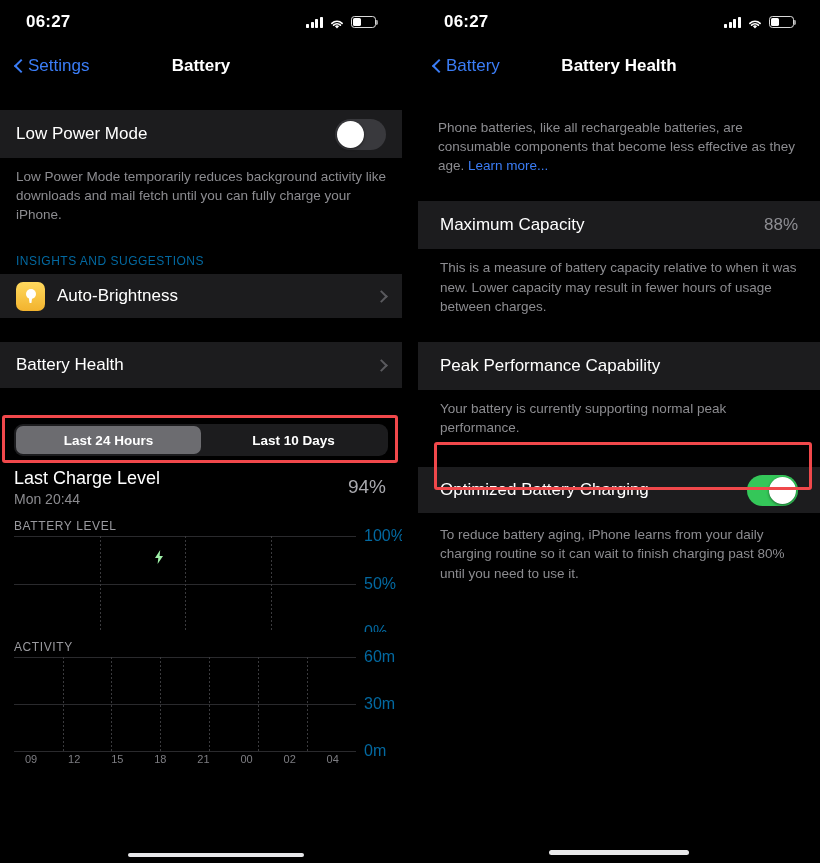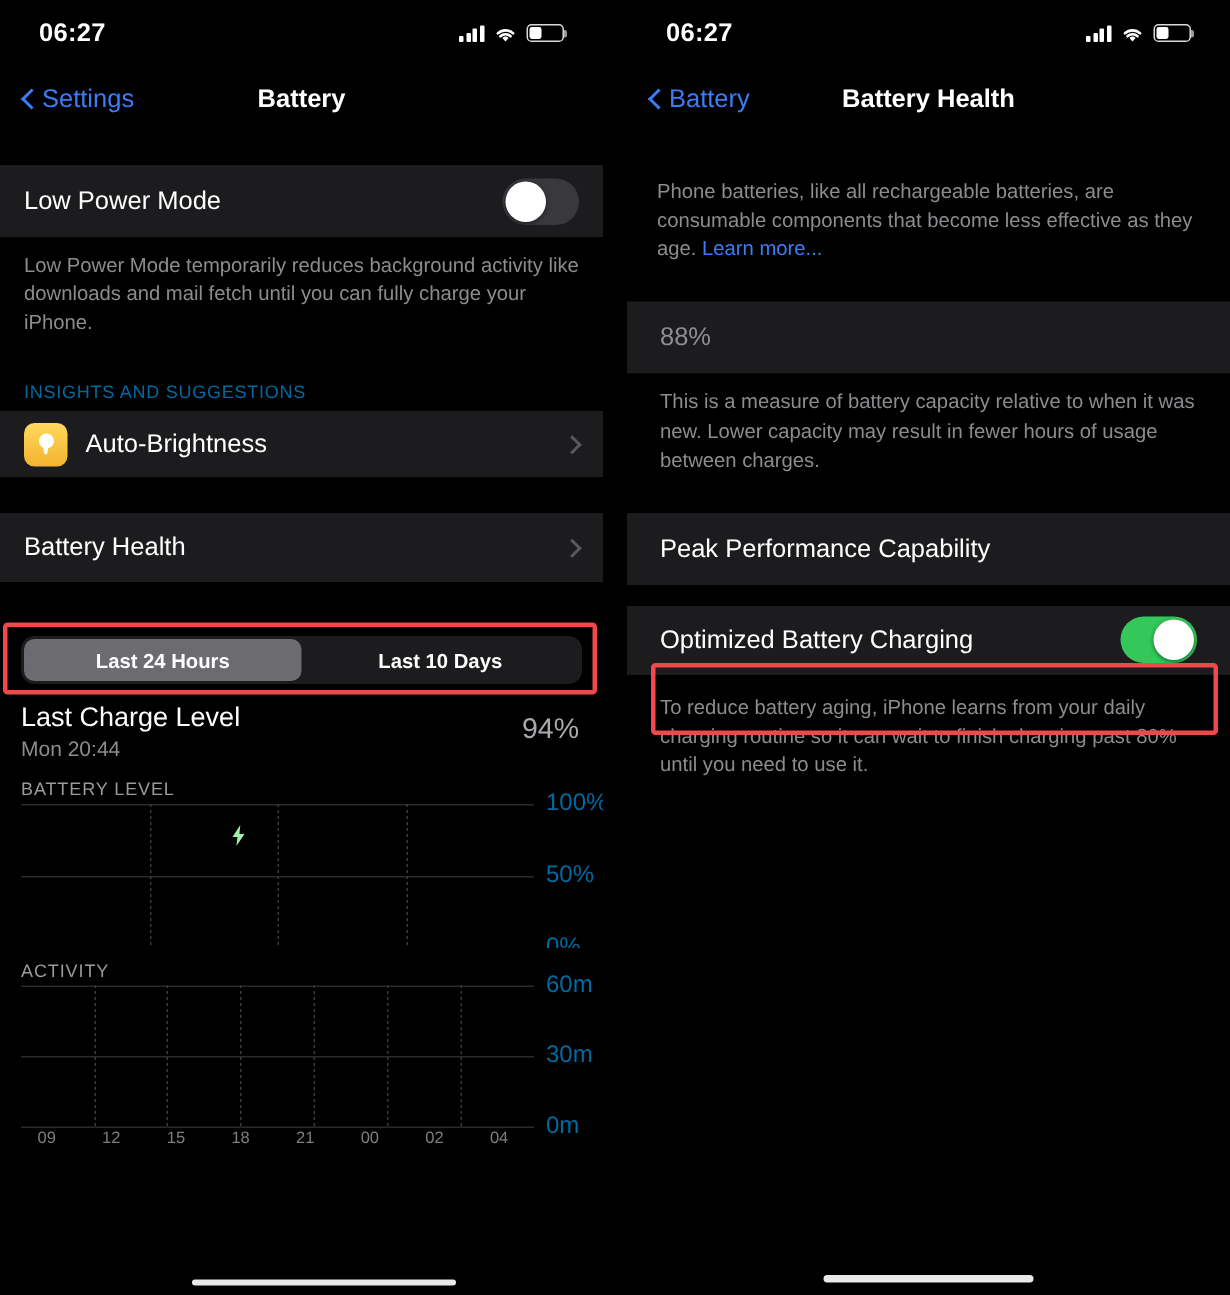--- a/index.html
+++ b/index.html
@@ -740,29 +740,31 @@
 
     <div style="height:30px;background:#000"></div>
 
     <div class="footnote" style="padding:0 20px 16px 20px">
       <span>Phone batteries, like all rechargeable batteries, are consumable components that become less effective as they age. </span><span class="link">Learn more...</span>
     </div>
 
     <div style="height:10px;background:#000"></div>
 
     <div class="row" style="padding:0 22px">
+      <div class="label">Maximum Capacity</div>
       <div class="value">88%</div>
     </div>
     <div class="footnote" style="padding:9px 22px 16px 22px">This is a measure of battery capacity relative to when it was new. Lower capacity may result in fewer hours of usage between charges.</div>
 
     <div style="height:10px;background:#000"></div>
 
     <div class="row" style="padding:0 22px">
       <div class="label">Peak Performance Capability</div>
     </div>
+    <div class="footnote" style="padding:9px 22px 16px 22px">Your battery is currently supporting normal peak performance.</div>
 
     <div style="height:14px;background:#000"></div>
 
     <div class="row" style="padding:0 22px;min-height:46px">
       <div class="label">Optimized Battery Charging</div>
       <div class="toggle on">
           <div class="knob"></div>
         </div>
     </div>
     <div class="hl" style="left:16px;top:442px;width:378px;height:48px;"></div>

